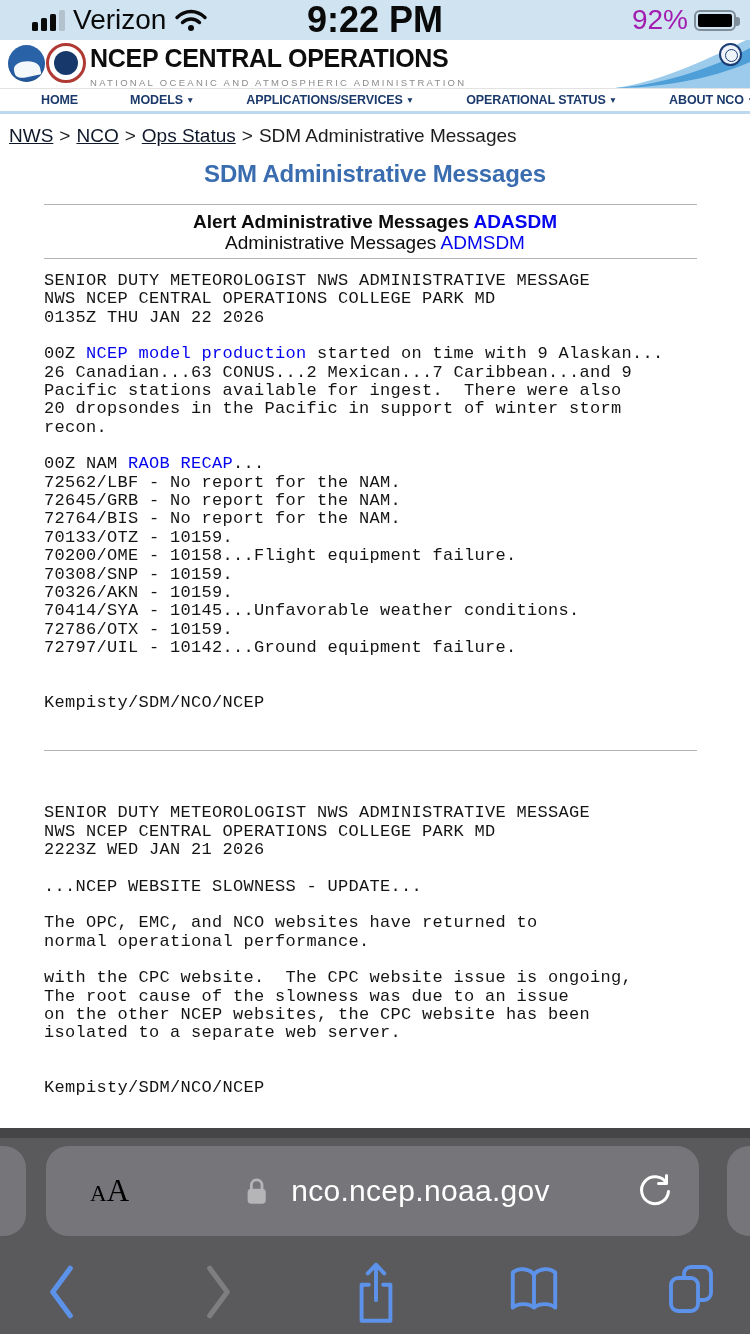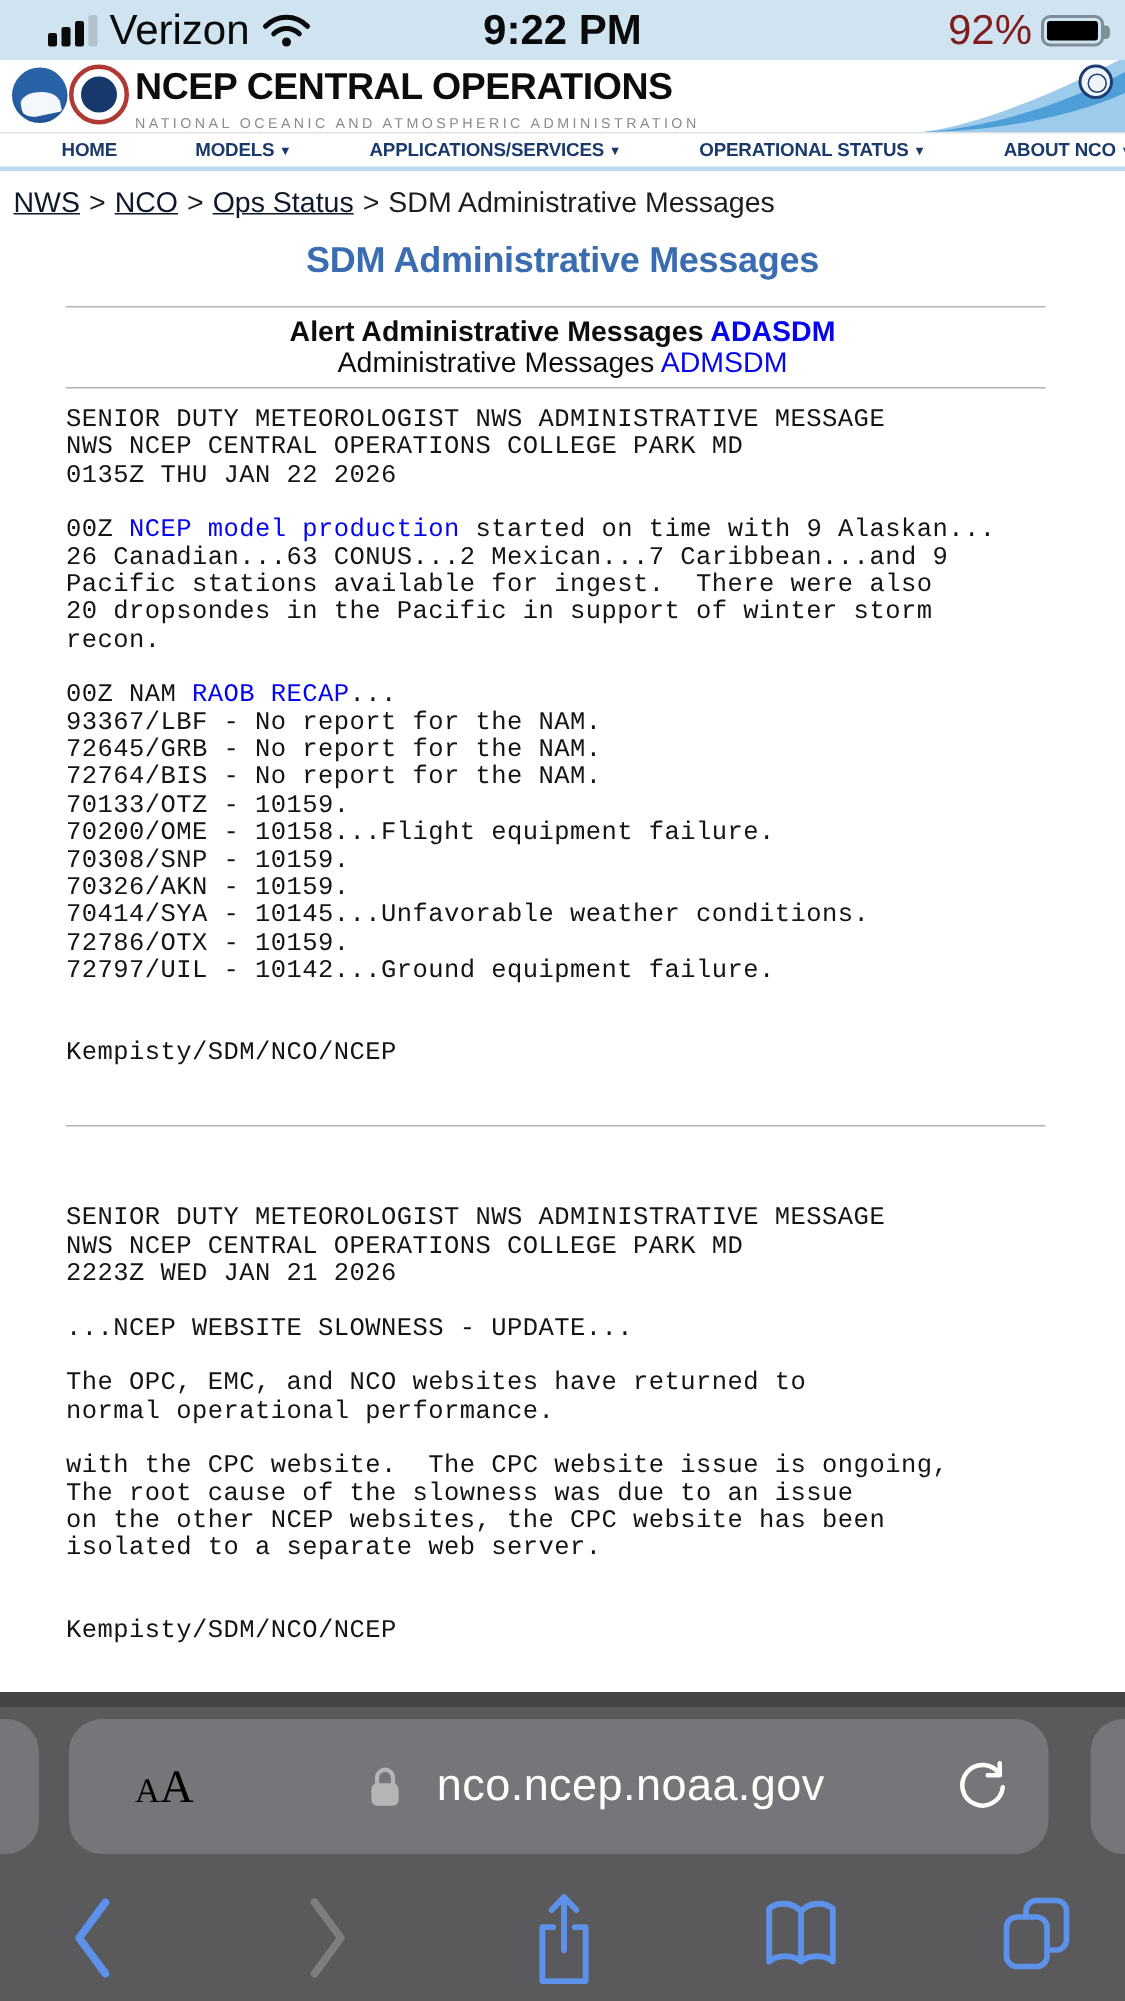--- a/index.html
+++ b/index.html
@@ -9,24 +9,24 @@
 
   
   .status-bar { height:40px; background:#cfe3f1; display:flex; align-items:center;
                 padding:0 14px 0 32px; position:relative; }
   .sb-left { display:flex; align-items:center; gap:8px; }
   .sig-bars { display:flex; align-items:flex-end; gap:3px; height:22px; }
   .sig-bars i { display:block; width:6px; border-radius:1.5px; background:#0a0a0a; }
   .sig-bars i:nth-child(1){height:9px;} .sig-bars i:nth-child(2){height:13px;}
   .sig-bars i:nth-child(3){height:17px;} .sig-bars i:nth-child(4){height:21px; background:#b4c2cd;}
   .carrier { font-size:28px; color:#0a0a0a; }
-  .sb-time { position:absolute; left:0; right:0; text-align:center; font-size:28px;
+  .sb-time { position:absolute; left:0; right:0; text-align:center; font-size:36px;
              font-weight:700; color:#0a0a0a; }
   .sb-right { margin-left:auto; display:flex; align-items:center; gap:6px; z-index:2; }
-  .batt-pct { font-size:28px; color:#7f1d1d; }
+  .batt-pct { font-size:28px; color:#a21caf; }
   .battery { position:relative; width:42px; height:21px; border:2px solid #7f8e99;
              border-radius:6px; }
   .battery .fill { position:absolute; left:2px; top:2px; bottom:2px; width:92%;
                    max-width:34px; background:#000; border-radius:2px; }
   .battery .nub { position:absolute; right:-6px; top:5px; width:4px; height:9px;
                   background:#7f8e99; border-radius:0 3px 3px 0; }
 
   
   .site-header { position:relative; height:48px; background:#fff; overflow:hidden; }
   .logo-noaa { position:absolute; left:8px; top:5px; width:37px; height:37px; border-radius:50%;
@@ -183,21 +183,21 @@
       <div class="mline"><span>NWS NCEP CENTRAL OPERATIONS COLLEGE PARK MD</span></div>
       <div class="mline"><span>0135Z THU JAN 22 2026</span></div>
       <div class="mline">&nbsp;</div>
       <div class="mline"><span>00Z </span><span class="mono-link">NCEP model production</span><span> started on time with 9 Alaskan...</span></div>
       <div class="mline"><span>26 Canadian...63 CONUS...2 Mexican...7 Caribbean...and 9</span></div>
       <div class="mline"><span>Pacific stations available for ingest.  There were also</span></div>
       <div class="mline"><span>20 dropsondes in the Pacific in support of winter storm</span></div>
       <div class="mline"><span>recon.</span></div>
       <div class="mline">&nbsp;</div>
       <div class="mline"><span>00Z NAM </span><span class="mono-link">RAOB RECAP</span><span>...</span></div>
-      <div class="mline"><span>93367/LBF - No report for the NAM.</span></div>
+      <div class="mline"><span>72562/LBF - No report for the NAM.</span></div>
       <div class="mline"><span>72645/GRB - No report for the NAM.</span></div>
       <div class="mline"><span>72764/BIS - No report for the NAM.</span></div>
       <div class="mline"><span>70133/OTZ - 10159.</span></div>
       <div class="mline"><span>70200/OME - 10158...Flight equipment failure.</span></div>
       <div class="mline"><span>70308/SNP - 10159.</span></div>
       <div class="mline"><span>70326/AKN - 10159.</span></div>
       <div class="mline"><span>70414/SYA - 10145...Unfavorable weather conditions.</span></div>
       <div class="mline"><span>72786/OTX - 10159.</span></div>
       <div class="mline"><span>72797/UIL - 10142...Ground equipment failure.</span></div>
       <div class="mline">&nbsp;</div>

